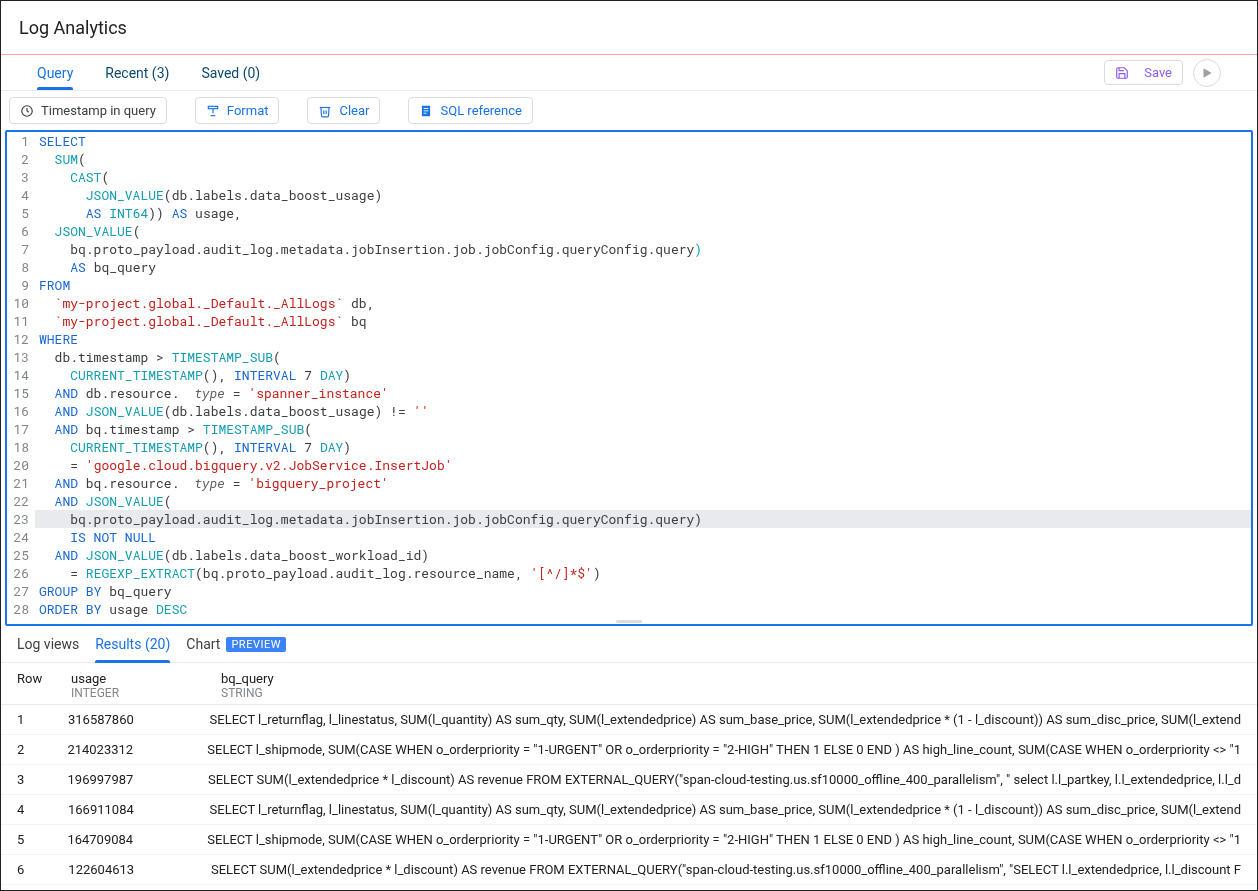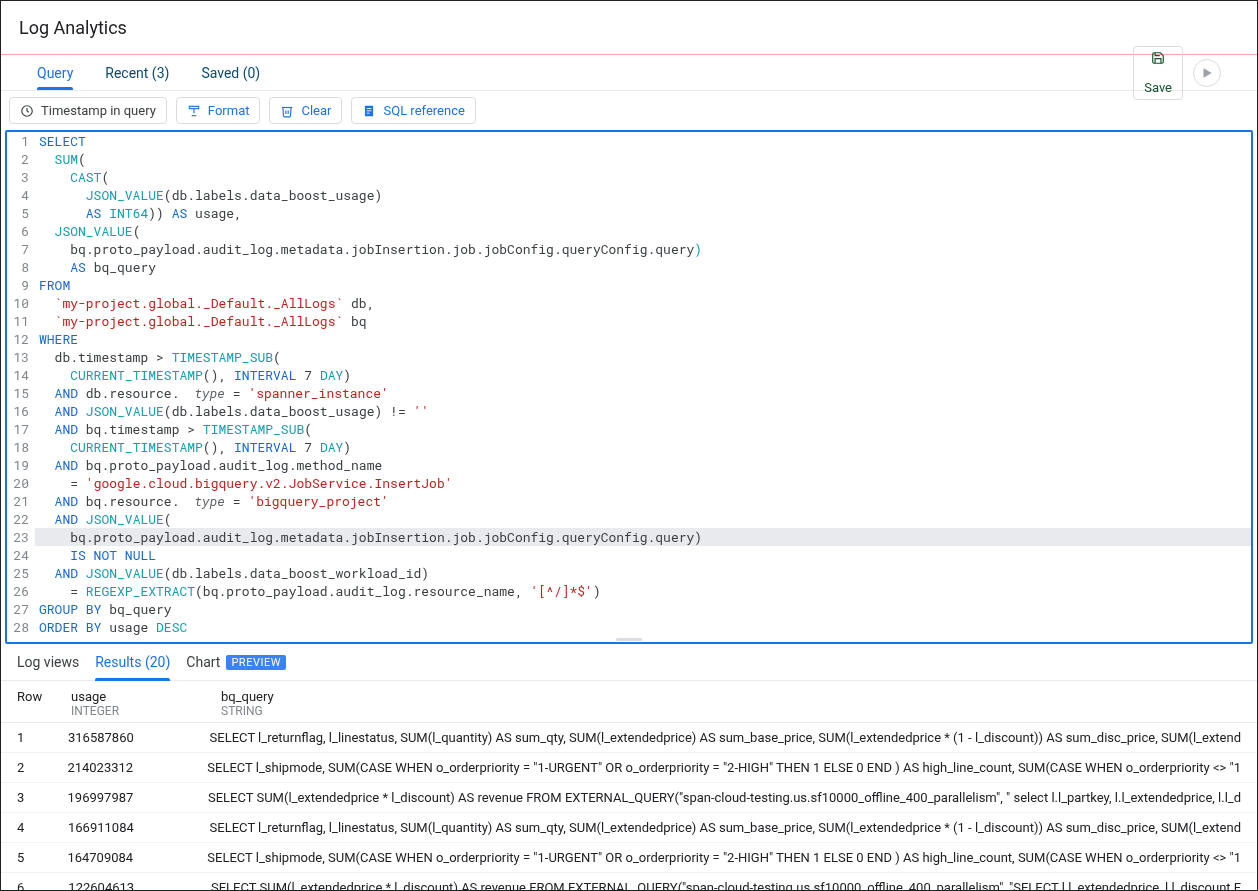--- a/index.html
+++ b/index.html
@@ -52,40 +52,39 @@
   }
   .tabbar .spacer { flex: 1; }
   .tabbar .save-btn {
     display: inline-flex;
     align-items: center;
     gap: 15px;
     border: 1px solid #dadce0;
     border-radius: 4px;
     padding: 4px 10px;
     font-size: 13px;
-    color: #14532d;
+    color: #8b5cf6;
     cursor: pointer;
     margin-right: 10px;
-    flex-direction: column;
   }
   .tabbar .run-btn {
     width: 28px;
     height: 28px;
     border: 1px solid #dadce0;
     border-radius: 14px;
     display: inline-flex;
     align-items: center;
     justify-content: center;
     color: #9aa0a6;
     cursor: pointer;
   }
   .toolbar {
     display: flex;
     align-items: center;
-    gap: 9px;
+    gap: 28px;
     padding: 6px 8px;
   }
   .tbtn {
     display: inline-flex;
     align-items: center;
     gap: 7px;
     border: 1px solid #dadce0;
     border-radius: 4px;
     padding: 5px 10px;
     font-size: 13px;
@@ -327,24 +326,20 @@
       </div>
     <div class="line">
         <div class="gutter">17</div>
         <div class="code">  <span class="k-blue">AND</span><span class="k-dark"> bq.timestamp &gt; </span><span class="k-teal">TIMESTAMP_SUB</span><span class="k-dark">(</span></div>
       </div>
     <div class="line">
         <div class="gutter">18</div>
         <div class="code">    <span class="k-teal">CURRENT_TIMESTAMP</span><span class="k-dark">(), </span><span class="k-blue">INTERVAL</span><span class="k-dark"> 7 </span><span class="k-teal">DAY</span><span class="k-dark">)</span></div>
       </div>
     <div class="line">
-        <div class="gutter">19</div>
-        <div class="code">  <span class="k-blue">AND</span><span class="k-dark"> bq.proto_payload.audit_log.method_name</span></div>
-      </div>
-    <div class="line">
         <div class="gutter">20</div>
         <div class="code">    <span class="k-dark">= </span><span class="k-red">'google.cloud.bigquery.v2.JobService.InsertJob'</span></div>
       </div>
     <div class="line">
         <div class="gutter">21</div>
         <div class="code">  <span class="k-blue">AND</span><span class="k-dark"> bq.resource.</span><span class="k-type">type</span><span class="k-dark"> = </span><span class="k-red">'bigquery_project'</span></div>
       </div>
     <div class="line">
         <div class="gutter">22</div>
         <div class="code">  <span class="k-blue">AND</span> <span class="k-teal">JSON_VALUE</span><span class="k-dark">(</span></div>

